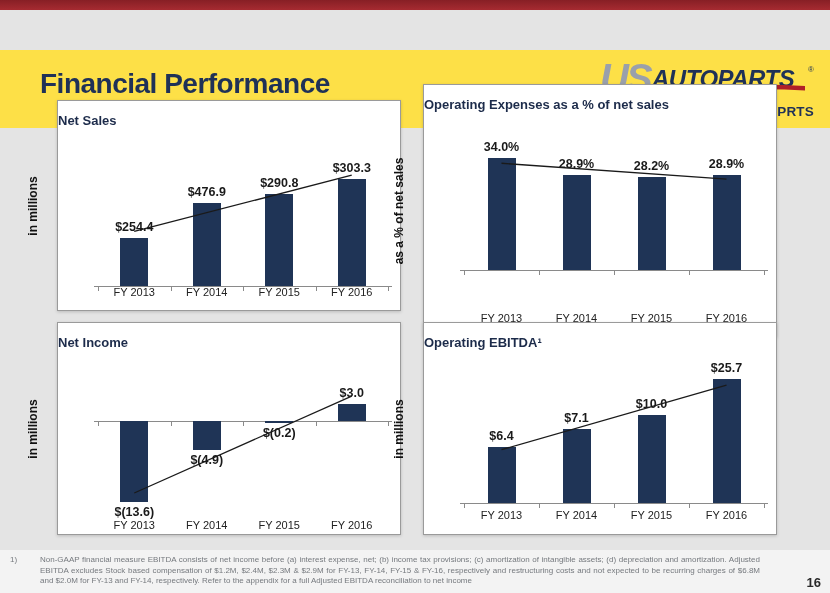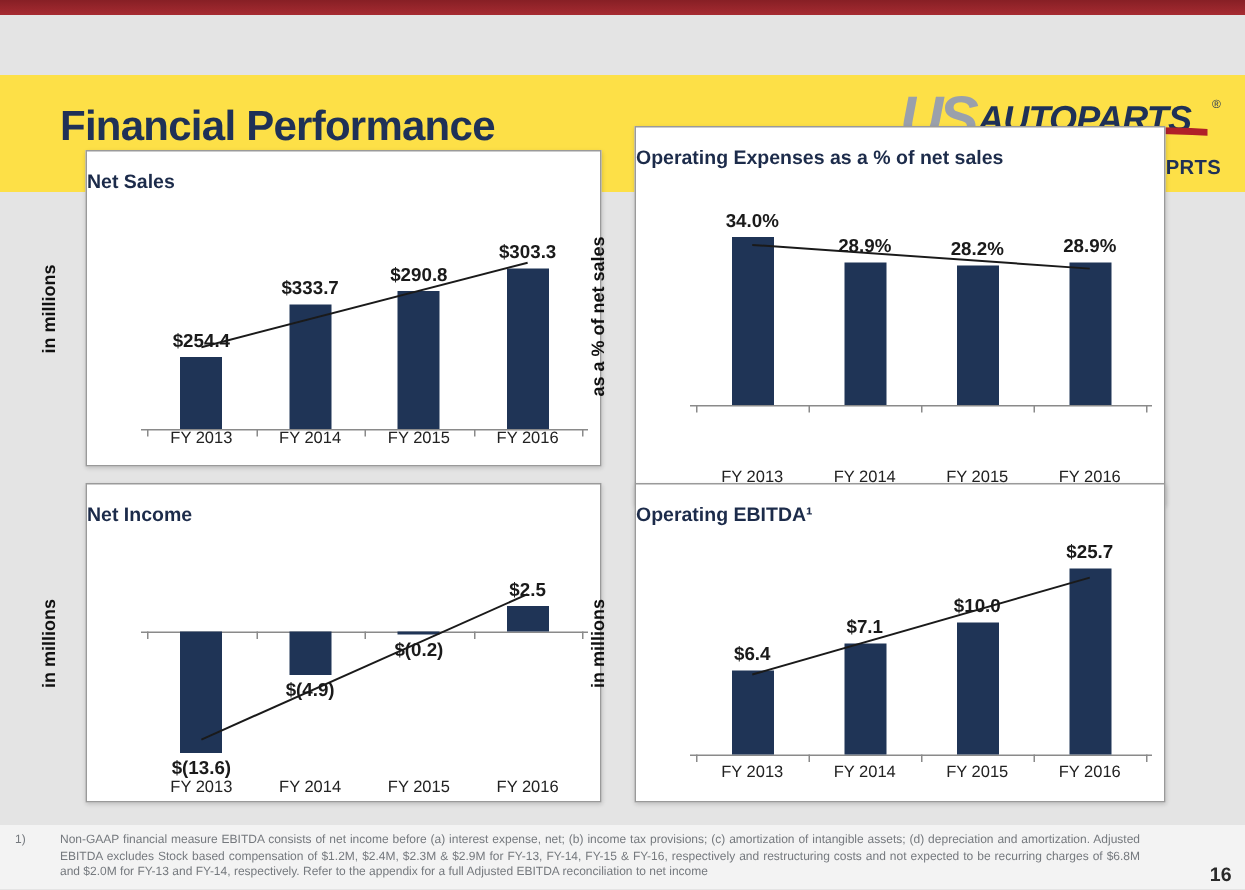--- a/index.html
+++ b/index.html
@@ -68,21 +68,21 @@
     <div class="plot" style="top:45px; height:140px;">
         <div class="axis" style="top:140px"></div>
         <div class="tick" style="left:0px;top:140px"></div>
         <div class="tick" style="left:72.5px;top:140px"></div>
         <div class="tick" style="left:145px;top:140px"></div>
         <div class="tick" style="left:217.5px;top:140px"></div>
         <div class="tick" style="left:290px;top:140px"></div>
         <div class="bar" style="left:22.25px;top:92.03478260869564px;width:28px;height:47.965217391304364px"></div>
         <div class="dlabel" style="left:-1.75px;top:74.03478260869564px">$254.4</div>
         <div class="bar" style="left:94.75px;top:56.97391304347828px;width:28px;height:83.02608695652172px"></div>
-        <div class="dlabel" style="left:70.75px;top:38.97391304347828px">$333.7</div>
+        <div class="dlabel" style="left:70.75px;top:38.97391304347828px">$476.9</div>
         <div class="bar" style="left:167.25px;top:47.72173913043477px;width:28px;height:92.27826086956523px"></div>
         <div class="dlabel" style="left:143.25px;top:29.72173913043477px">$290.8</div>
         <div class="bar" style="left:239.75px;top:32.50434782608694px;width:28px;height:107.49565217391306px"></div>
         <div class="dlabel" style="left:215.75px;top:14.504347826086942px">$303.3</div>
         <svg class="tl" width="290" height="140">
           <line x1="36.25" y1="85.48521739130432" x2="253.75" y2="29.13217391304356" stroke="#1a1a1a" stroke-width="1.3"></line>
         </svg>
       </div>
     <div class="x-labels" style="bottom:12px;">
         <div class="cat">FY 2013</div>
@@ -132,21 +132,21 @@
         <div class="tick" style="left:145px;top:38.46938775510204px"></div>
         <div class="tick" style="left:217.5px;top:38.46938775510204px"></div>
         <div class="tick" style="left:290px;top:38.46938775510204px"></div>
         <div class="bar" style="left:22.25px;top:38.46938775510204px;width:28px;height:80.48979591836735px"></div>
         <div class="dlabel" style="left:-1.75px;top:121.9591836734694px">$(13.6)</div>
         <div class="bar" style="left:94.75px;top:38.46938775510204px;width:28px;height:29.000000000000007px"></div>
         <div class="dlabel" style="left:70.75px;top:70.46938775510205px">$(4.9)</div>
         <div class="bar" style="left:167.25px;top:38.46938775510204px;width:28px;height:1.5px"></div>
         <div class="dlabel" style="left:143.25px;top:42.96938775510204px">$(0.2)</div>
         <div class="bar" style="left:239.75px;top:20.71428571428571px;width:28px;height:17.75510204081633px"></div>
-        <div class="dlabel" style="left:215.75px;top:2.7142857142857117px">$2.5</div>
+        <div class="dlabel" style="left:215.75px;top:2.7142857142857117px">$3.0</div>
         <svg class="tl" width="290" height="145">
           <line x1="36.25" y1="110.02244897959184" x2="253.75" y2="13.0795918367347" stroke="#1a1a1a" stroke-width="1.3"></line>
         </svg>
       </div>
     <div class="x-labels" style="bottom:3px;">
         <div class="cat">FY 2013</div>
         <div class="cat">FY 2014</div>
         <div class="cat">FY 2015</div>
         <div class="cat">FY 2016</div>
       </div>

